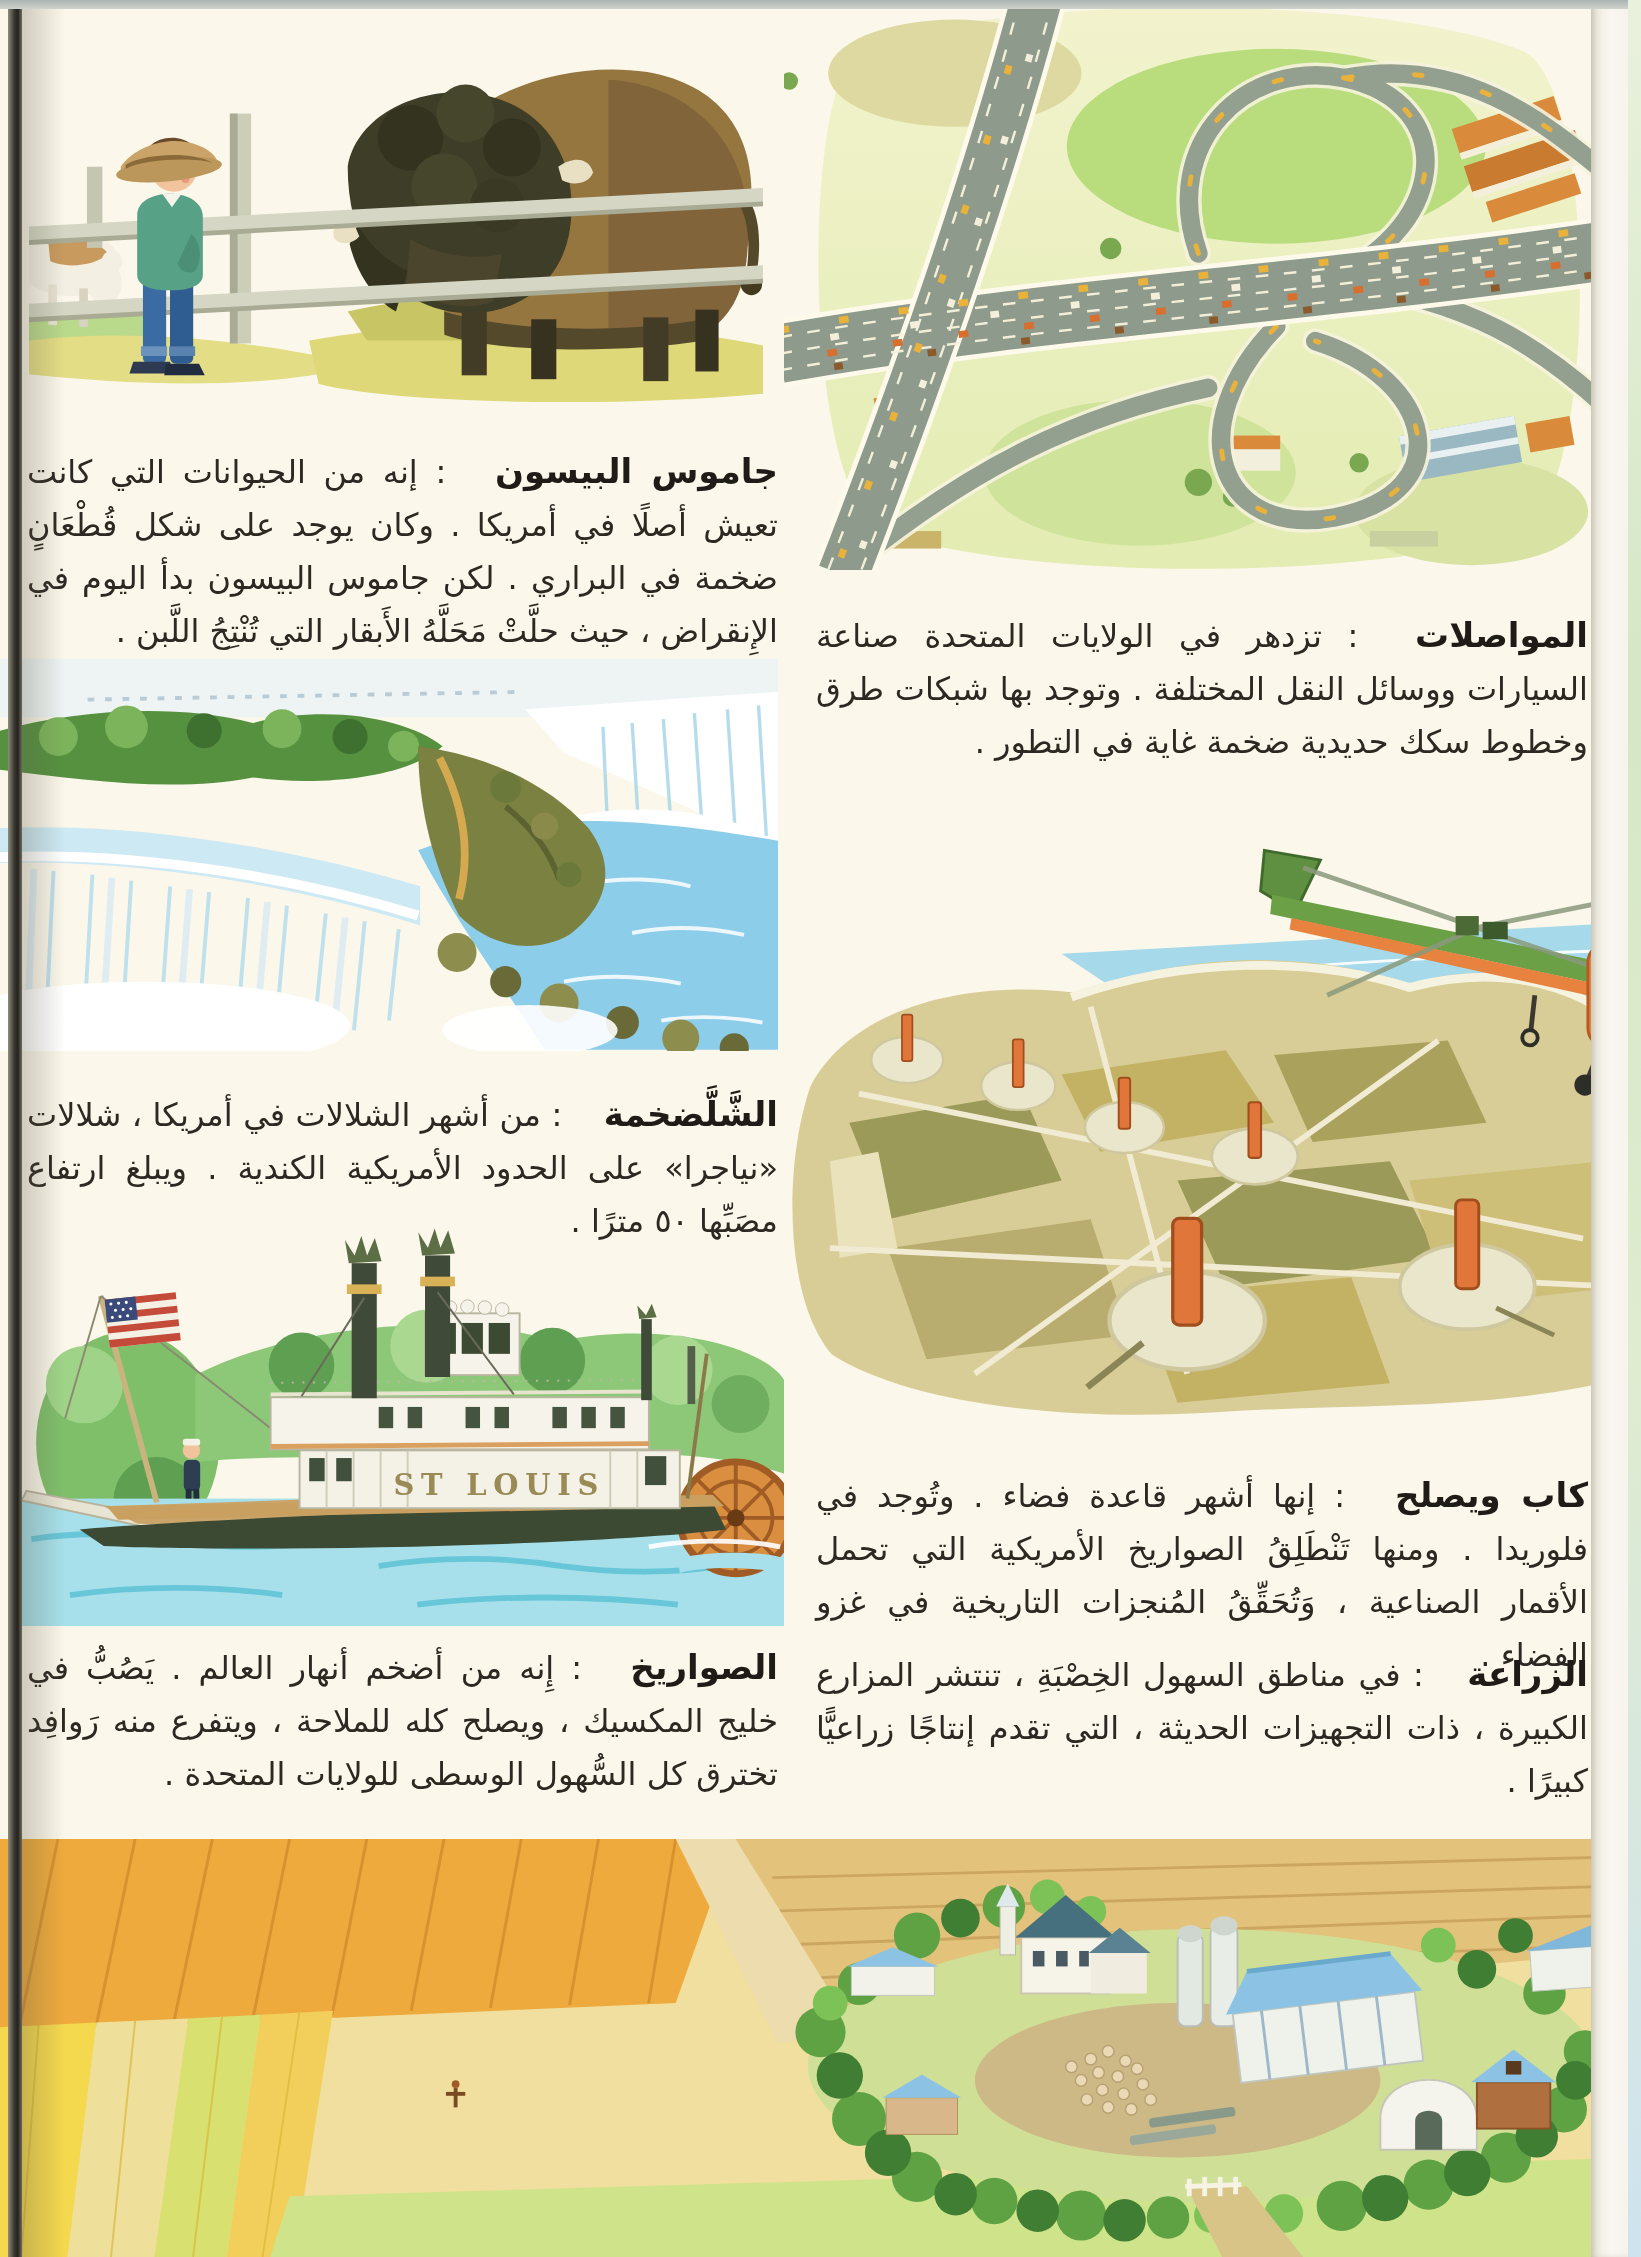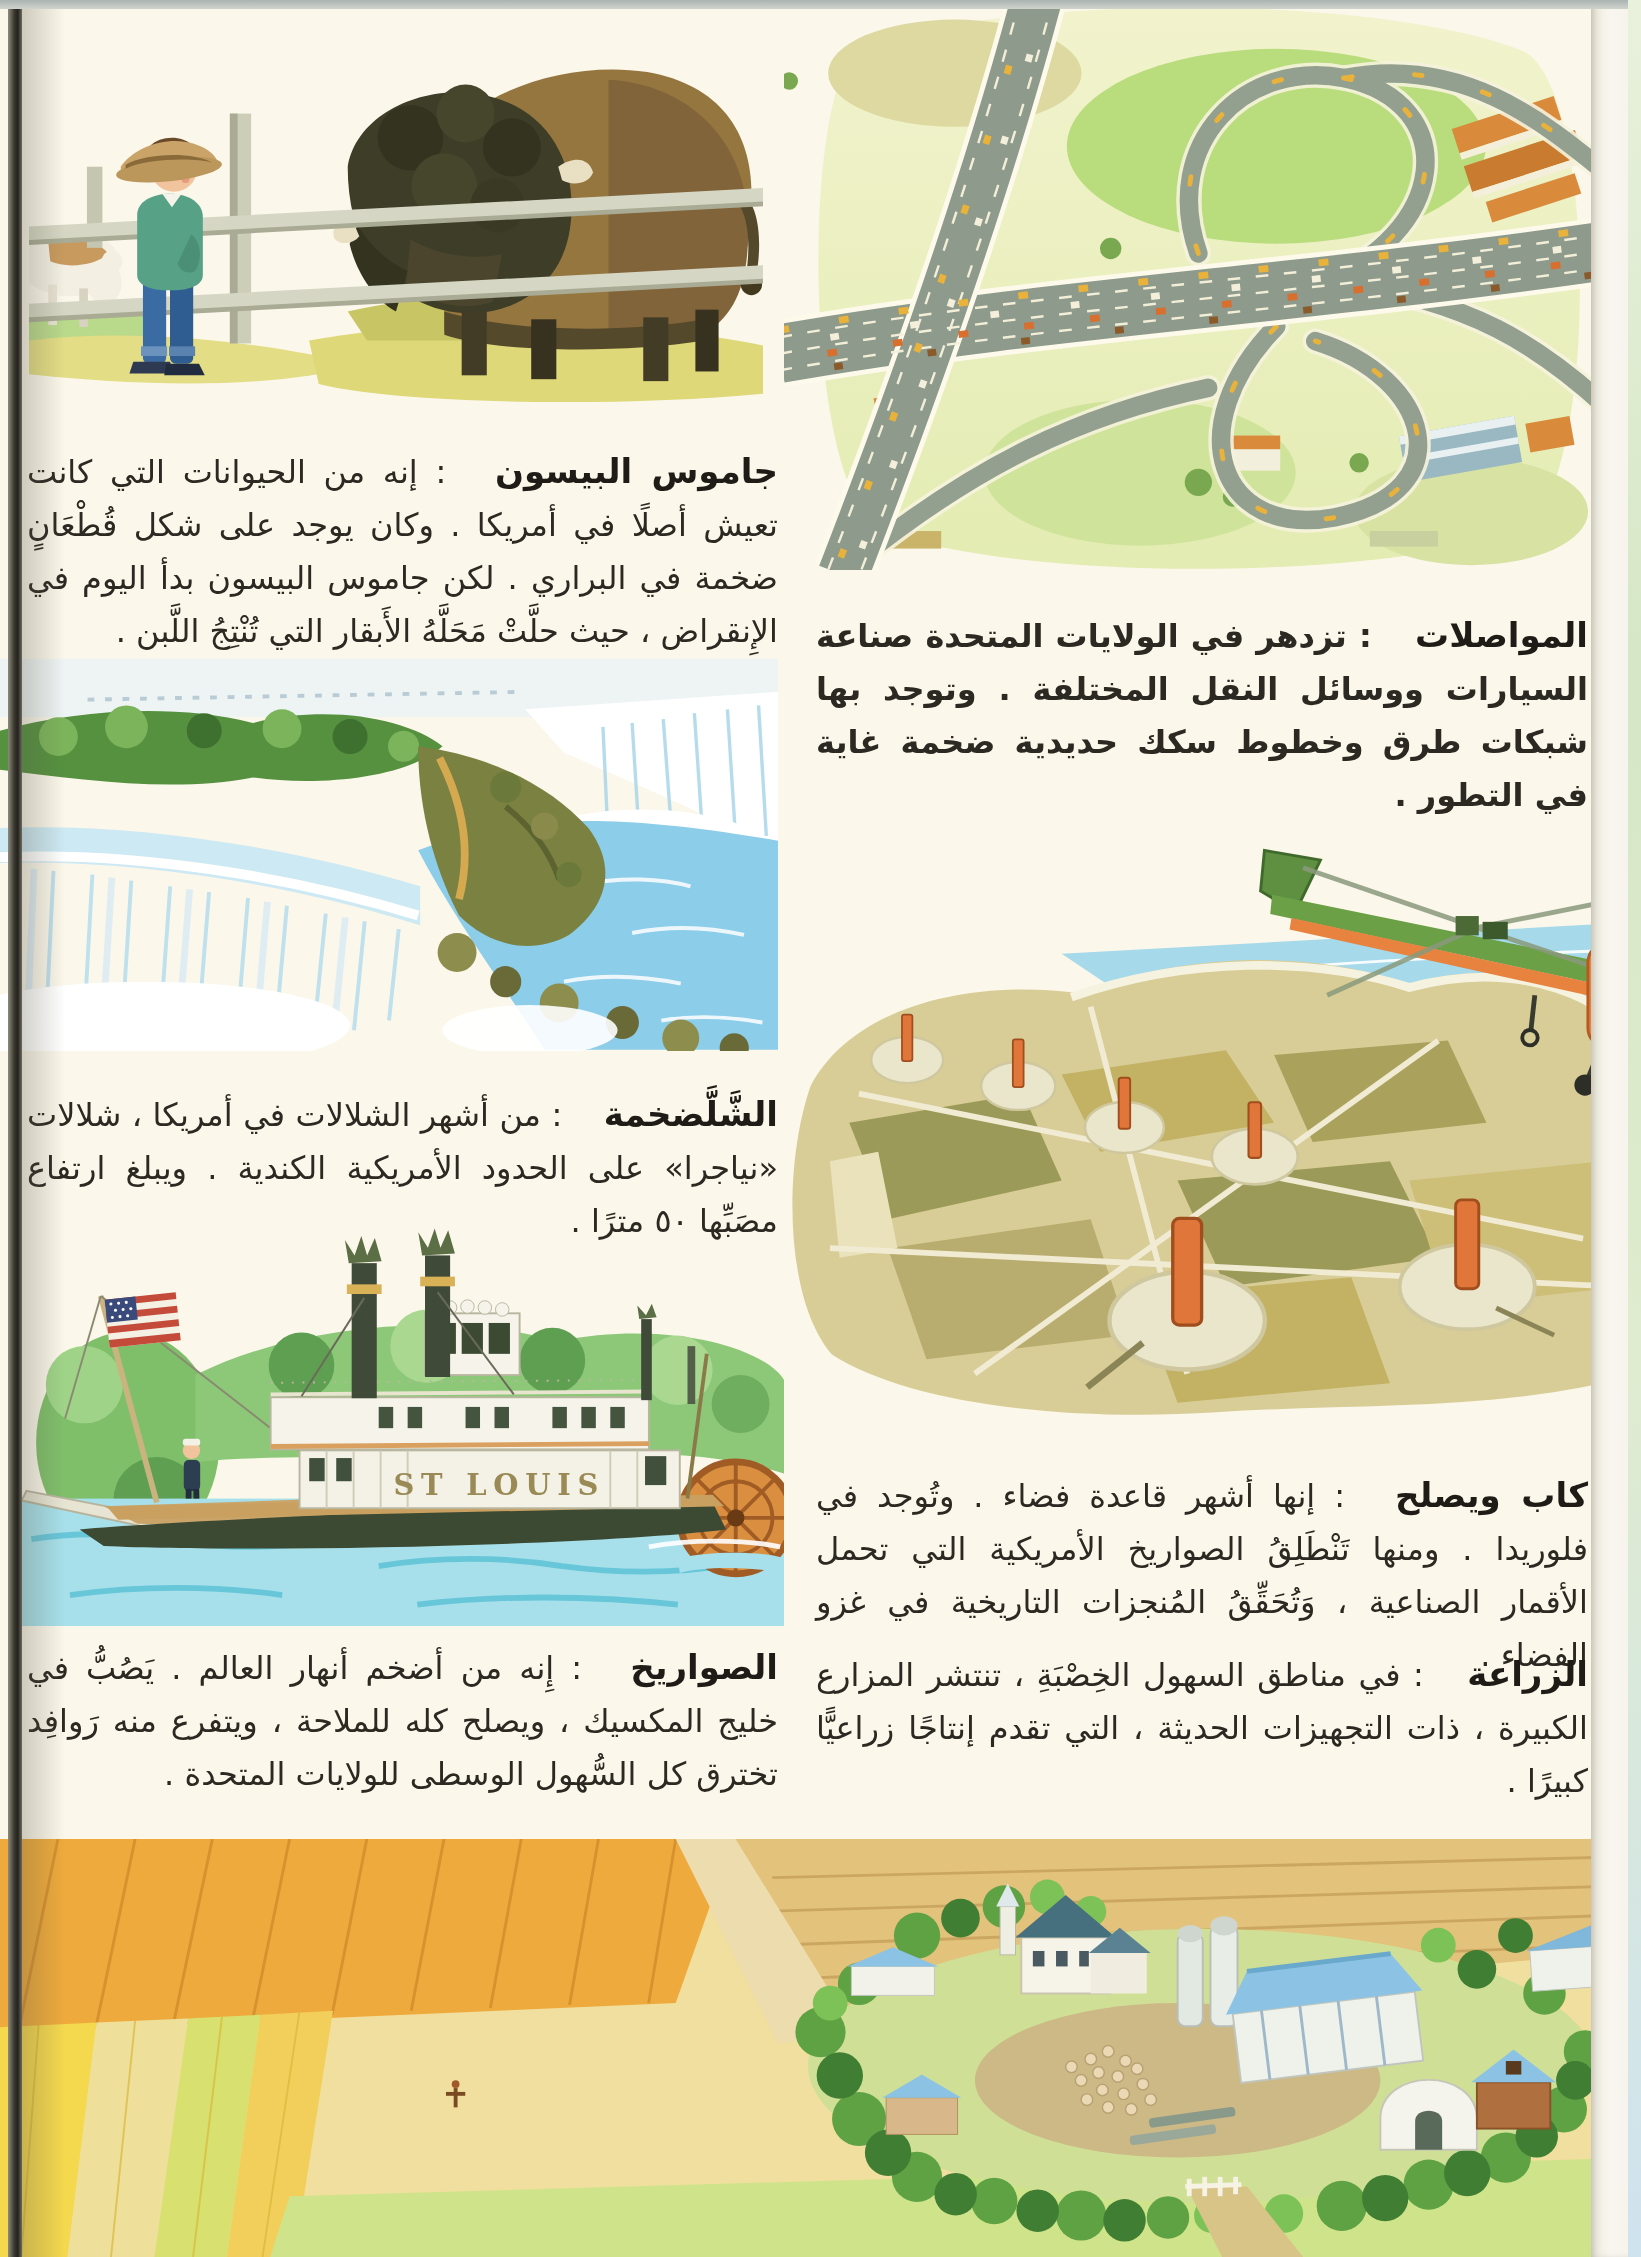--- a/index.html
+++ b/index.html
@@ -647,21 +647,21 @@
             </g>
         </g>
       </g>
     </svg>
   </div>
 
   <p class="txt" style="left:27px;top:413px;width:751px;">
     <b>جاموس البيسون</b><span> : إنه من الحيوانات التي كانت تعيش أصلًا في أمريكا . وكان يوجد على شكل قُطْعَانٍ ضخمة في البراري . لكن جاموس البيسون بدأ اليوم في الإِنقراض ، حيث حلَّتْ مَحَلَّهُ الأَبقار التي تُنْتِجُ اللَّبن .</span>
   </p>
 
-  <p class="txt" style="left:816px;top:577px;width:772px;font-weight:bold;">
+  <p class="txt" style="left:816px;top:577px;width:772px;">
     <b>المواصلات</b><span> : تزدهر في الولايات المتحدة صناعة السيارات ووسائل النقل المختلفة . وتوجد بها شبكات طرق وخطوط سكك حديدية ضخمة غاية في التطور .</span>
   </p>
 
   <p class="txt" style="left:27px;top:1056px;width:751px;">
     <b>الشَّلَّضخمة</b><span> : من أشهر الشلالات في أمريكا ، شلالات «نياجرا» على الحدود الأمريكية الكندية . ويبلغ ارتفاع مصَبِّها ٥٠ مترًا .</span>
   </p>
 
   <p class="txt" style="left:816px;top:1437px;width:772px;">
     <b>كاب ويصلح</b><span> : إنها أشهر قاعدة فضاء . وتُوجد في فلوريدا . ومنها تَنْطَلِقُ الصواريخ الأمريكية التي تحمل الأقمار الصناعية ، وَتُحَقِّقُ المُنجزات التاريخية في غزو الفضاء .</span>
   </p>

